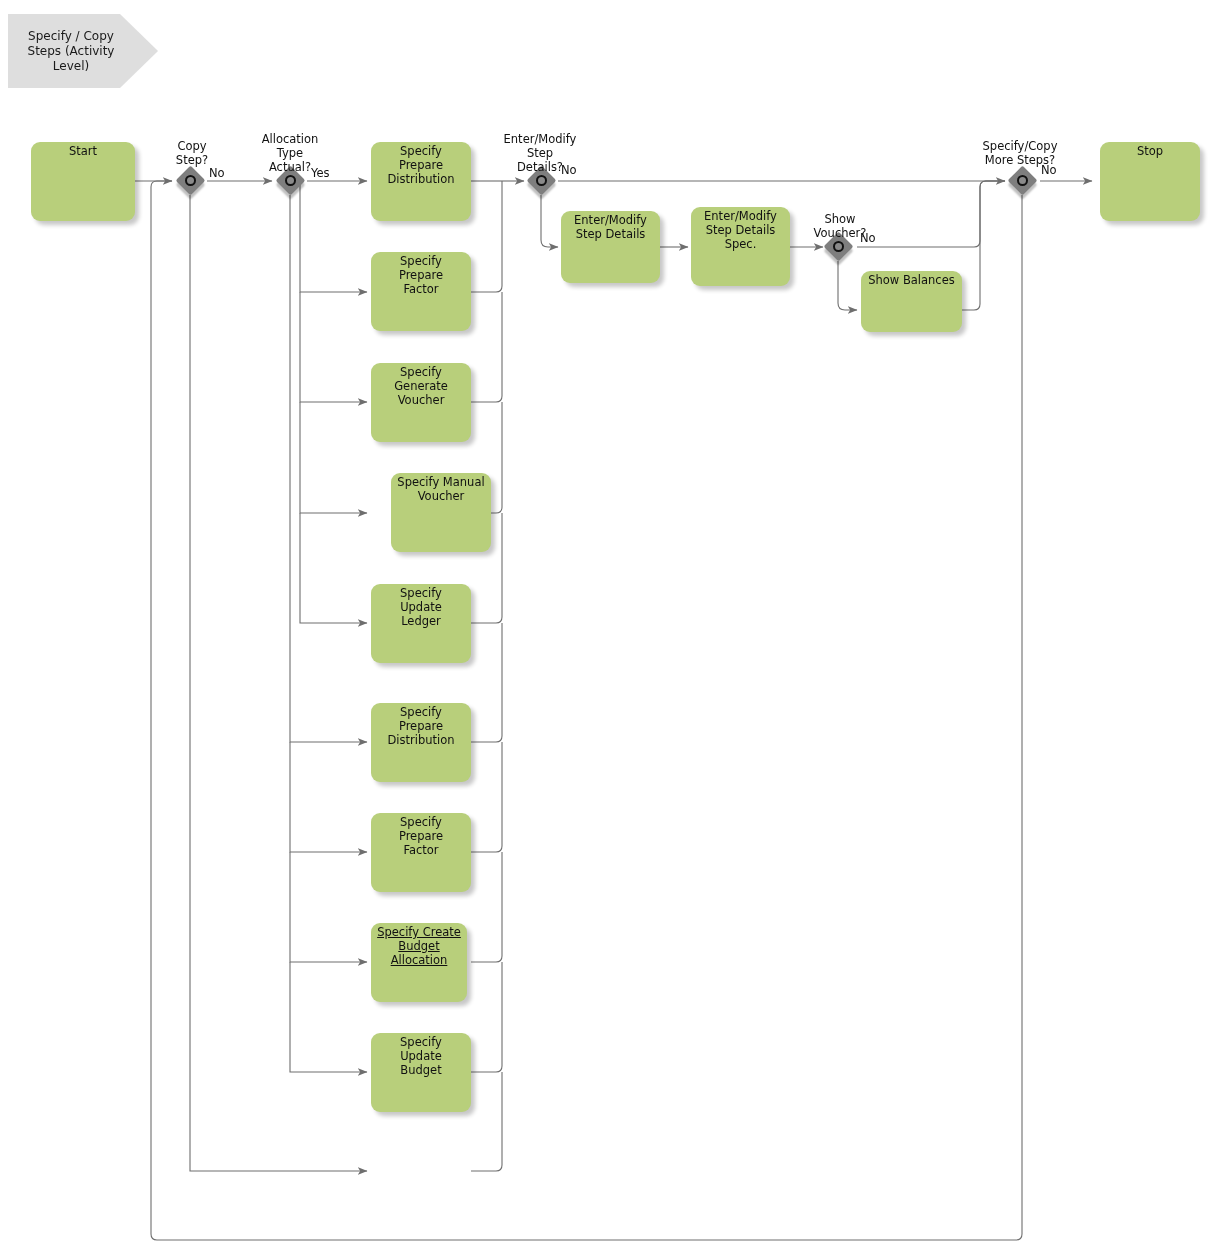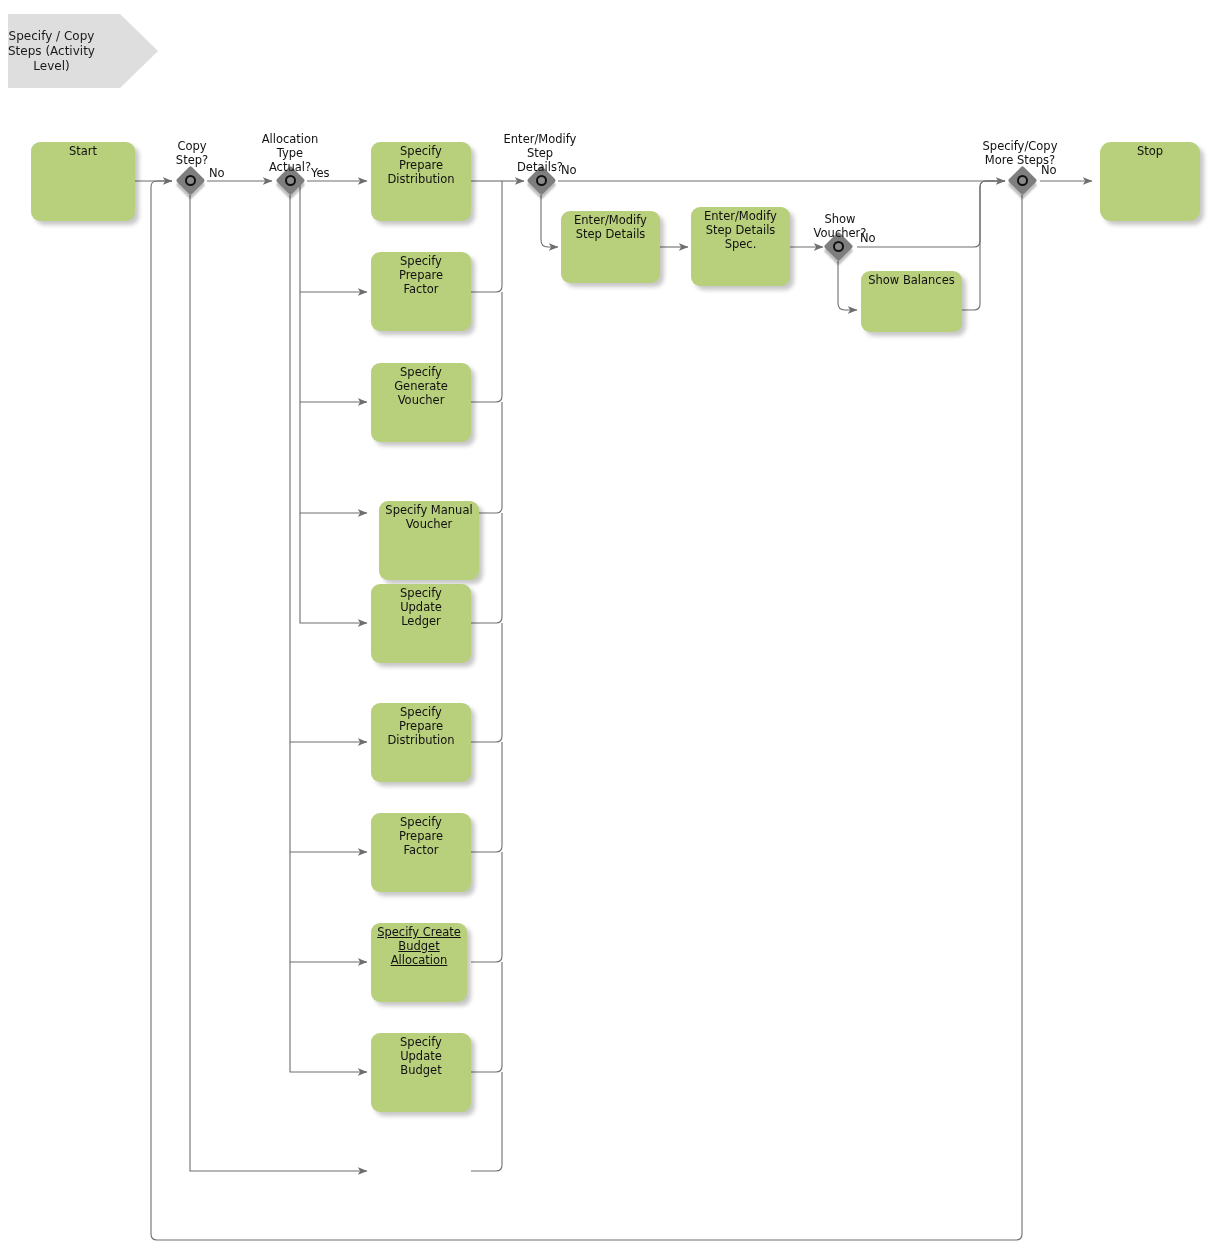--- a/index.html
+++ b/index.html
@@ -22,21 +22,21 @@
     width: 1210px;
     height: 1250px;
     pointer-events: none;
   }
 
   
   .banner {
     position: absolute;
     display: flex;
     align-items: center;
-    justify-content: flex-start;
+    justify-content: center;
     text-align: center;
     background: #DEDEDE;
     color: #1a1a1a;
     font-size: 12px;
     line-height: 15px;
     clip-path: polygon(0 0, calc(100% - 38px) 0, 100% 50%, calc(100% - 38px) 100%, 0 100%, 0 100%);
     filter: drop-shadow(3px 3px 2px rgba(0,0,0,0.25));
     white-space: pre-line;
     padding-right: 24px;
     box-sizing: border-box;
@@ -187,21 +187,21 @@
 Prepare
 Factor</span>
   </div>
 
   <div class="node" style="left:371px; top:363px; width:100px; height:79px;">
     <span>Specify
 Generate
 Voucher</span>
   </div>
 
-  <div class="node" style="left:379px; top:473px; width:100px; height:79px;margin-top:28px;">
+  <div class="node" style="left:391px; top:473px; width:100px; height:79px;">
     <span>Specify Manual
 Voucher</span>
   </div>
 
   <div class="node" style="left:371px; top:584px; width:100px; height:79px;">
     <span>Specify
 Update
 Ledger</span>
   </div>
 
@@ -236,21 +236,21 @@
   <div class="node" style="left:691px; top:207px; width:99px; height:79px;">
     <span>Enter/Modify
 Step Details
 Spec.</span>
   </div>
 
   <div class="node" style="left:861px; top:271px; width:101px; height:61px;">
     <span>Show Balances</span>
   </div>
 
-  <div class="node" style="left:1100px; top:142px; width:100px; height:79px;border-radius:11px;">
+  <div class="node" style="left:1100px; top:142px; width:100px; height:79px;">
     <span>Stop</span>
   </div>
 
   <div class="decision" style="left:178px; top:168px;">
     <div class="dia"></div>
     <div class="ring"></div>
   </div>
 
   <div class="decision" style="left:278px; top:168px;">
     <div class="dia"></div>

